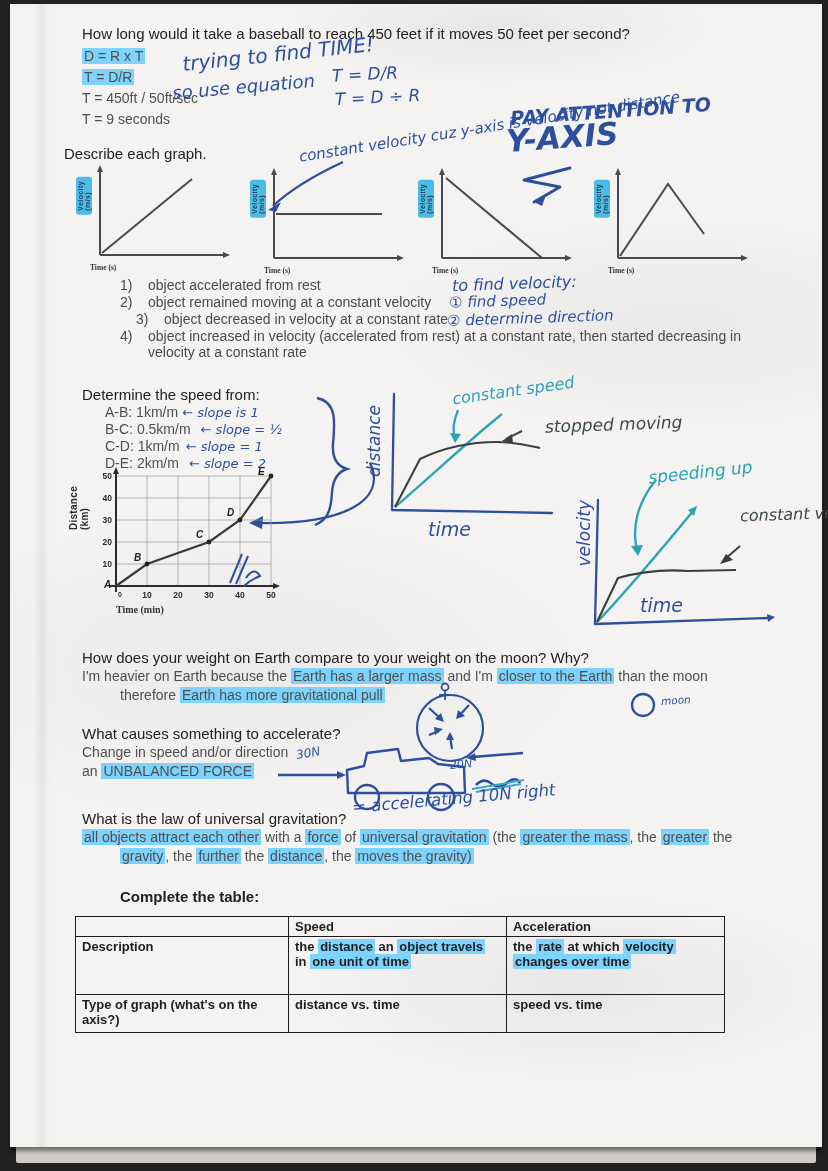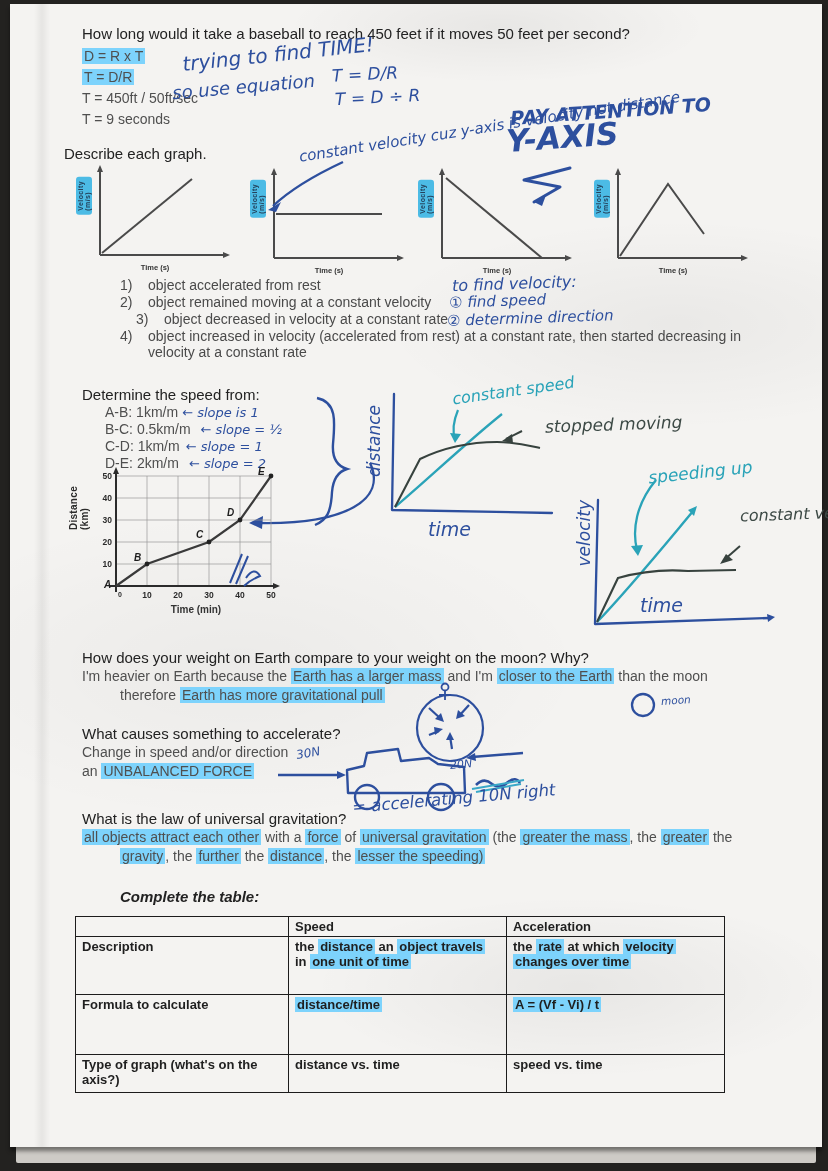--- a/index.html
+++ b/index.html
@@ -18,29 +18,29 @@
     background:linear-gradient(90deg,transparent,rgba(0,0,0,0.06),transparent);}
   .t{position:absolute;font-size:14px;color:#4d4d4d;white-space:nowrap;}
   .q{color:#222;font-size:15px;}
   .a{color:#4f4f4f;}
   .wrap{white-space:normal;}
   .hl{background:#7dd3fc;padding:0 2px;}
   .hw{position:absolute;font-family:"DejaVu Sans",sans-serif;font-style:italic;
       color:#2d4f9e;white-space:nowrap;}
   .teal{color:#2aa3b8;}
   .dark{color:#3d4a46;}
-  .b{font-weight:bold;font-style:italic;}
+  .b{font-weight:bold;}
   .vlab{position:absolute;writing-mode:vertical-rl;transform:rotate(180deg);
         background:#4cbbe5;color:#24425c;font-size:7px;font-weight:bold;
         padding:4px 1px;border-radius:3px;letter-spacing:0.4px;}
   .vlab2{position:absolute;writing-mode:vertical-rl;transform:rotate(180deg);
          color:#2b2b2b;font-size:10px;font-weight:bold;letter-spacing:0.3px;}
   .vhw{position:absolute;writing-mode:vertical-rl;transform:rotate(180deg);
        font-family:"DejaVu Sans",sans-serif;font-style:italic;color:#2d4f9e;font-size:17px;}
-  .xlab{position:absolute;font-size:7.5px;font-weight:bold;color:#333;text-align:center;}
+  .xlab{position:absolute;font-size:7.5px;font-weight:bold;color:#333;text-align:left;font-family:Liberation Serif, serif;}
   svg{position:absolute;overflow:visible;}
   .ctable{position:absolute;left:75px;top:916px;border-collapse:collapse;
           font-size:13px;color:#1f1f1f;}
   .ctable td{border:1.6px solid #1c1c1c;vertical-align:top;padding:2px 6px;font-weight:bold;}
   .c1{width:200px;} .c2{width:205px;} .c3{width:205px;margin-top:47px;}
   .rh{height:20px;} .r1{height:58px;} .r2{height:60px;} .r3{height:38px;}
   .li{position:absolute;font-size:14px;color:#4a4a4a;padding-left:28px;text-indent:-28px;}
   .num{display:inline-block;width:28px;text-indent:0;}
 </style>
 </head>
@@ -264,39 +264,34 @@
     <polygon points="198,25 207,20 208,28" fill="#2d4f9e"></polygon>
   <path d="M208,52 q8,-8 16,-1 q8,6 16,-2 q8,-6 12,1" fill="none" stroke="#2d4f9e" stroke-width="2.6"></path>
   <path d="M204,56 L256,47 M208,59 L253,51" stroke="#3aa8c8" stroke-width="2"></path>
 </svg>
 <div class="hw" style="left:296px;top:746px;font-size:12px;transform:rotate(-10deg)">30N</div>
 <div class="hw" style="left:450px;top:758px;font-size:11px;transform:rotate(-5deg)">20N</div>
 <div class="hw" style="left:352px;top:789px;font-size:16.5px;transform:rotate(-5deg)">= accelerating 10N right</div>
 
 <div class="t q" style="left:82px;top:810px">What is the law of universal gravitation?</div>
 <div class="t a" style="left:82px;top:829px"><span class="hl">all objects attract each other</span><span> with a </span><span class="hl">force</span><span> of </span><span class="hl">universal gravitation</span><span> (the </span><span class="hl">greater the mass</span><span>, the </span><span class="hl">greater</span><span> the</span></div>
-<div class="t a" style="left:120px;top:848px"><span class="hl">gravity</span><span>, the </span><span class="hl">further</span><span> the </span><span class="hl">distance</span><span>, the </span><span class="hl">lesser the speeding)</span></div>
+<div class="t a" style="left:120px;top:848px"><span class="hl">gravity</span><span>, the </span><span class="hl">further</span><span> the </span><span class="hl">distance</span><span>, the </span><span class="hl">moves the gravity)</span></div>
 
 <div class="t q b" style="left:120px;top:888px;font-size:15px">Complete the table:</div>
 <table class="ctable">
   <tbody>
       <tr class="rh">
     <td class="c1"></td>
     <td class="c2">Speed</td>
     <td class="c3">Acceleration</td>
   </tr>
   <tr class="r1">
     <td>Description</td>
     <td><span>the </span><span class="hl">distance</span><span> an </span><span class="hl">object travels</span><span> in </span><span class="hl">one unit of time</span></td>
     <td><span>the </span><span class="hl">rate</span><span> at which </span><span class="hl">velocity</span><span> </span><span class="hl">changes over time</span></td>
   </tr>
-  <tr class="r2">
-    <td>Formula to calculate</td>
-    <td><span class="hl">distance/time</span></td>
-    <td><span class="hl">A = (Vf - Vi) / t</span></td>
-  </tr>
   <tr class="r3">
     <td>Type of graph (what's on the axis?)</td>
     <td>distance vs. time</td>
     <td>speed vs. time</td>
   </tr>
 </tbody>
   </table>
 
 </body></html>

